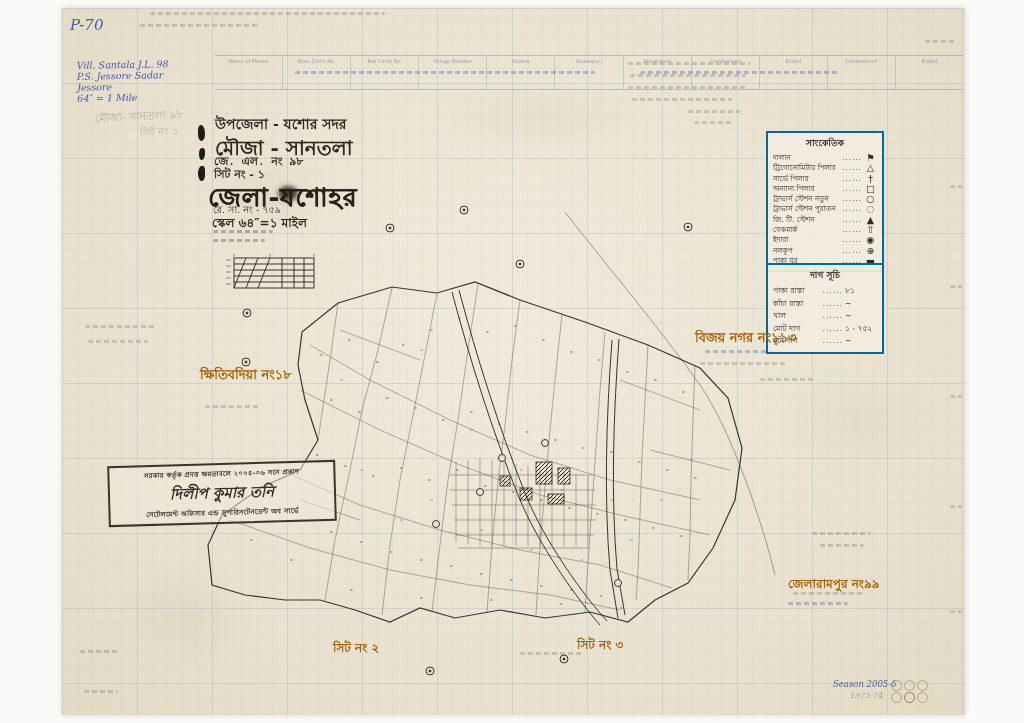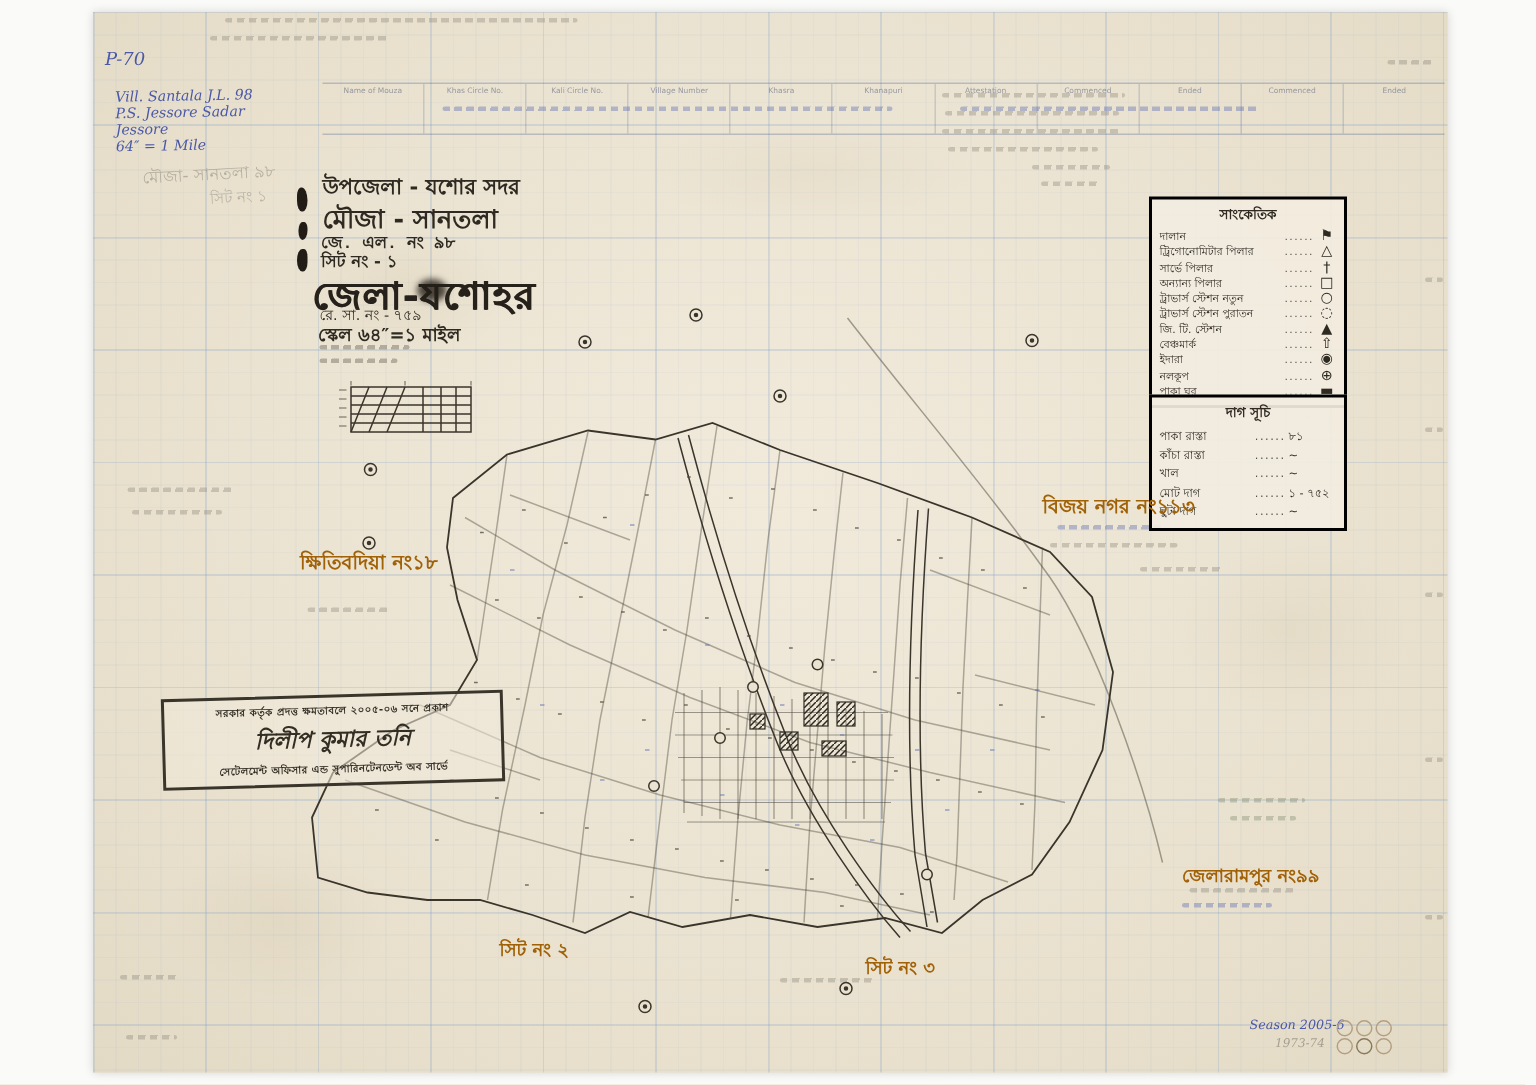--- a/index.html
+++ b/index.html
@@ -58,22 +58,22 @@
     text-shadow:0.6px 0 #26221b;
   }
   .smudge{
     position:absolute;background:rgba(35,30,22,.8);border-radius:50%;
     filter:blur(2px);
   }
   .blob{position:absolute;background:#211d16;filter:blur(.4px);}
 
   
   .legend-box,.dag-box{
-    position:absolute;left:766px;width:132px;box-sizing:border-box;
-    border:2px solid #000000;background:rgba(242,236,223,.92);
+    position:absolute;left:766px;width:118px;box-sizing:border-box;
+    border:2px solid #0369a1;background:rgba(242,236,223,.92);
     padding:3px 5px 4px 5px;color:#2e2a22;
   }
   .legend-box{top:131px;}
   .dag-box{top:263px;}
   .box-title{text-align:center;font-size:9px;font-weight:800;margin-bottom:2px;}
   .lrow{display:flex;align-items:flex-end;font-size:7.2px;line-height:10.3px;white-space:nowrap;}
   .lrow .lab{flex:1;overflow:hidden;}
   .lrow .dots{letter-spacing:1px;margin:0 2px;opacity:.8;}
   .lrow .sym{width:13px;text-align:center;font-size:9.5px;}
   .dag-box .lrow{line-height:12.5px;font-size:7.6px;}
@@ -114,21 +114,21 @@
   <div class="form-col">Commenced</div>
   <div class="form-col">Ended</div>
 </div>
 
 <div class="abs hand blue" style="left:77px;top:59px;font-size:9.5px;line-height:11px;transform:rotate(-1deg);">
   <div>Vill. Santala  J.L.  98</div>
   <div>P.S. Jessore Sadar</div>
   <div>Jessore</div>
   <div>64″ = 1 Mile</div>
 </div>
-<div class="abs hand blue" style="left:70px;top:32px;font-size:12px;">P-70</div>
+<div class="abs hand blue" style="left:70px;top:16px;font-size:15px;">P-70</div>
 
 <div class="scribble p" style="left:150px;top:12px;width:235px;"></div>
 <div class="scribble p" style="left:140px;top:24px;width:120px;"></div>
 <div class="scribble p" style="left:925px;top:40px;width:30px;"></div>
 <div class="scribble b" style="left:295px;top:71px;width:300px;"></div>
 <div class="scribble b" style="left:640px;top:71px;width:200px;"></div>
 <div class="scribble p" style="left:628px;top:62px;width:122px;"></div>
 <div class="scribble p" style="left:630px;top:74px;width:116px;"></div>
 <div class="scribble p" style="left:628px;top:86px;width:120px;"></div>
 <div class="scribble p" style="left:632px;top:98px;width:100px;"></div>
@@ -154,21 +154,21 @@
 <div class="scribble p" style="left:950px;top:610px;width:12px;"></div>
 
 <div class="abs pencil bn" style="left:95px;top:108px;font-size:11px;transform:rotate(-3deg);opacity:.55;">মৌজা- সানতলা ৯৮</div>
 <div class="abs pencil bn" style="left:140px;top:124px;font-size:10px;transform:rotate(-3deg);opacity:.5;">সিট নং ১</div>
 
 <div class="blob" style="left:198px;top:125px;width:7px;height:16px;border-radius:40% 60% 50% 50%;"></div>
 <div class="blob" style="left:199px;top:148px;width:6px;height:12px;border-radius:50% 40% 60% 50%;"></div>
 <div class="blob" style="left:198px;top:166px;width:7px;height:15px;border-radius:60% 40% 50% 60%;"></div>
 
 <div class="tb bn" style="left:215px;top:113px;font-size:14px;">উপজেলা - যশোর সদর</div>
-<div class="tb bn" style="left:215px;top:133px;font-size:17px;">মৌজা -  সানতলা</div>
+<div class="tb bn" style="left:215px;top:133px;font-size:20px;">মৌজা -  সানতলা</div>
 <div class="tb bn" style="left:214px;top:153px;font-size:11px;font-family:Liberation Mono, monospace;">জে. এল. নং   ৯৮</div>
 <div class="tb bn" style="left:214px;top:166px;font-size:11px;">সিট নং -   ১</div>
 <div class="tb bn district" style="left:208px;top:178px;">জেলা-যশোহর</div>
 <div class="smudge" style="left:278px;top:186px;width:20px;height:15px;"></div>
 <div class="tb bn" style="left:213px;top:203px;font-size:9.5px;font-weight:400;">রে. সা. নং - ৭৫৯</div>
 <div class="tb bn" style="left:212px;top:214px;font-size:12px;">স্কেল ৬৪″=১ মাইল</div>
 <div class="scribble p" style="left:213px;top:230px;width:60px;opacity:.6;"></div>
 <div class="scribble p" style="left:213px;top:239px;width:52px;opacity:.6;"></div>
 
 <svg class="abs" style="left:222px;top:248px;" width="100" height="46" viewBox="0 0 100 46">
@@ -354,21 +354,21 @@
   </g>
 
   <path d="M320 355h2.5M348 340h2.5M376 362h2.5M402 345h2.5M430 330h2.5M458 318h2.5M486 332h2.5M514 326h2.5M542 340h2.5M570 352h2.5M598 360h2.5M626 372h2.5M654 380h2.5M682 392h2.5M330 400h2.5M358 412h2.5M386 398h2.5M414 408h2.5M442 420h2.5M470 412h2.5M498 424h2.5M526 432h2.5M554 440h2.5M582 448h2.5M610 452h2.5M638 462h2.5M666 470h2.5M694 478h2.5M316 455h2.5M344 466h2.5M372 476h2.5M400 468h2.5M428 480h2.5M456 470h2.5M484 486h2.5M512 492h2.5M540 500h2.5M568 508h2.5M596 514h2.5M624 520h2.5M652 528h2.5M680 536h2.5M300 520h2.5M330 532h2.5M360 542h2.5M390 552h2.5M420 560h2.5M450 566h2.5M480 574h2.5M510 580h2.5M540 586h2.5M570 590h2.5M600 596h2.5M350 590h2.5M420 598h2.5M490 600h2.5M560 604h2.5M620 608h2.5M250 540h2.5M270 510h2.5M290 560h2.5" stroke="#50483a" stroke-width="1" opacity=".75"></path>
 
   <path d="M420 350h3M470 430h3M520 470h3M560 490h3M610 500h3M480 530h3M430 500h3M530 550h3M580 560h3M630 540h3M360 470h3M400 520h3M660 500h3M690 460h3M340 380h3" stroke="#5b6fb5" stroke-width="1" opacity=".6"></path>
 </svg>
 
 <div class="map-label bn" style="left:200px;top:365px;font-size:13px;">ক্ষিতিবদিয়া নং১৮</div>
 <div class="map-label bn" style="left:695px;top:328px;font-size:13px;">বিজয় নগর নং১১৩</div>
 <div class="map-label bn" style="left:788px;top:575px;font-size:12px;">জেলারামপুর নং৯৯</div>
-<div class="map-label bn" style="left:333px;top:624px;font-size:12px;text-align:right;">সিট নং ২</div>
+<div class="map-label bn" style="left:333px;top:639px;font-size:12px;text-align:right;">সিট নং ২</div>
 <div class="map-label bn" style="left:577px;top:636px;font-size:12px;">সিট নং ৩</div>
 
 <div class="stamp bn">
   <div class="s1">সরকার কর্তৃক প্রদত্ত ক্ষমতাবলে ২০০৫-০৬ সনে প্রকাশ</div>
   <div class="sig hand">দিলীপ কুমার তনি</div>
   <div class="s3">সেটেলমেন্ট অফিসার এন্ড সুপারিনটেনডেন্ট অব সার্ভে</div>
 </div>
 
 <div class="abs hand blue" style="left:833px;top:679px;font-size:8.5px;">Season 2005-6</div>
 <div class="abs hand pencil" style="left:850px;top:691px;font-size:8px;opacity:.7;">1973-74</div>

